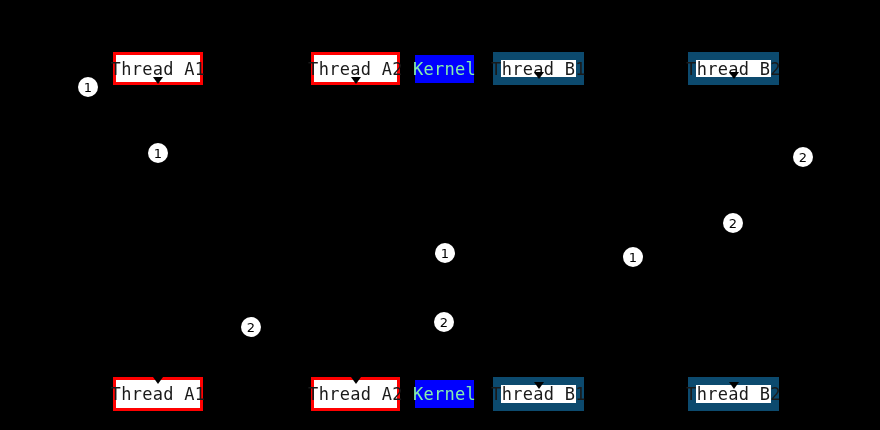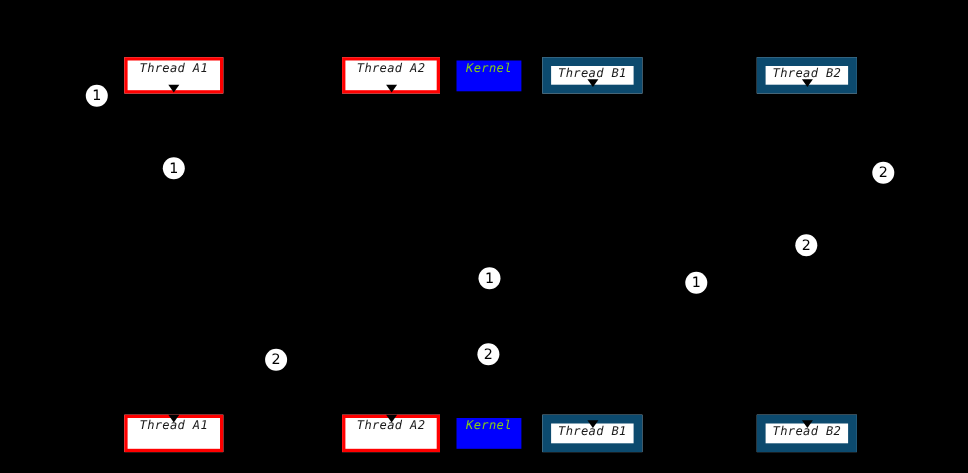--- a/index.html
+++ b/index.html
@@ -10,31 +10,31 @@
     background: #000000;
     overflow: hidden;
     font-family: "DejaVu Sans Mono", monospace;
   }
   .node {
     position: absolute;
     box-sizing: border-box;
     background: #ffffff;
     color: #1a1a1a;
     display: flex;
+    align-items: center;
     justify-content: center;
-    font-size: 11px;
+    font-size: 17px;
     white-space: nowrap;
     letter-spacing: 0.3px;
-    font-style: italic;
   }
   .node.red  { border: 3px solid #ff0000; }
   .node.blue { border: 8px solid #0c4a6e; }
   .node.fill-blue {
     background: #0000ff;
-    color: #84cc16;
+    color: #86efac;
     border: none;
   }
   
   .notch-b::after {
     content: "";
     position: absolute;
     left: 50%;
     bottom: -7px;
     transform: translateX(-50%);
     width: 0; height: 0;

